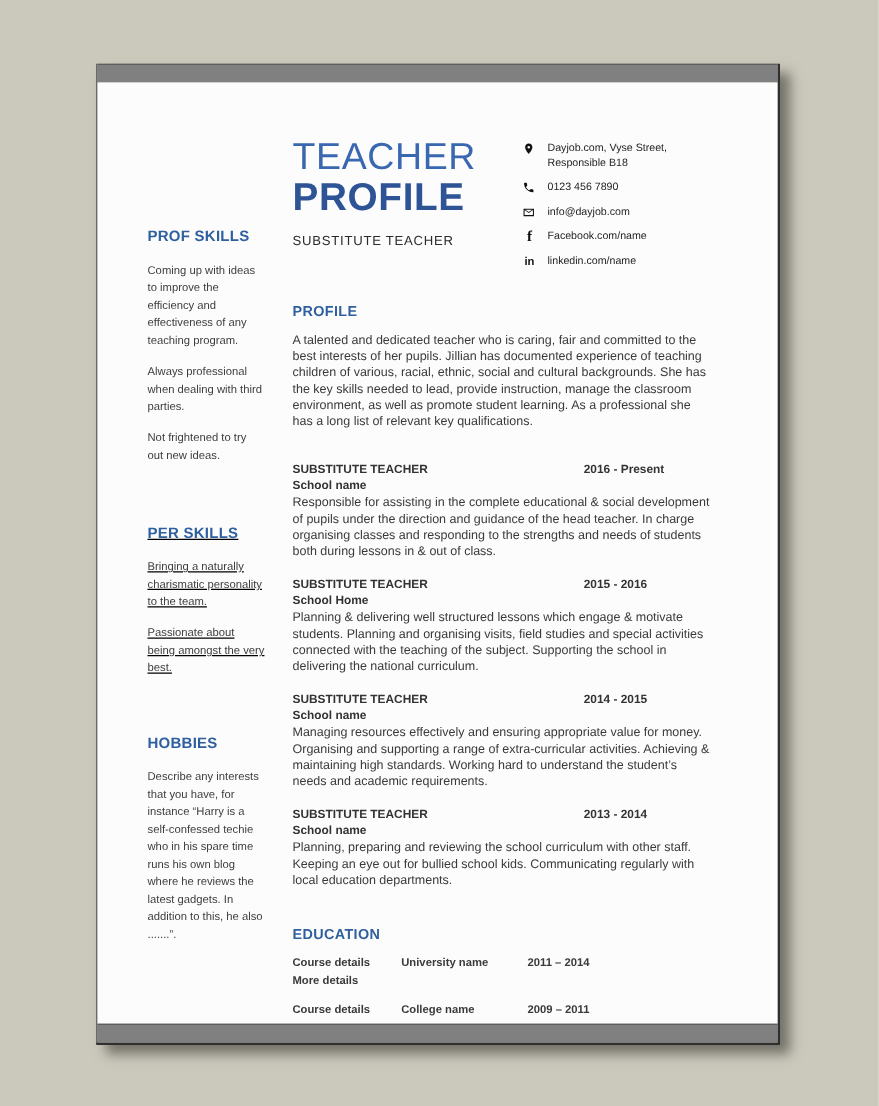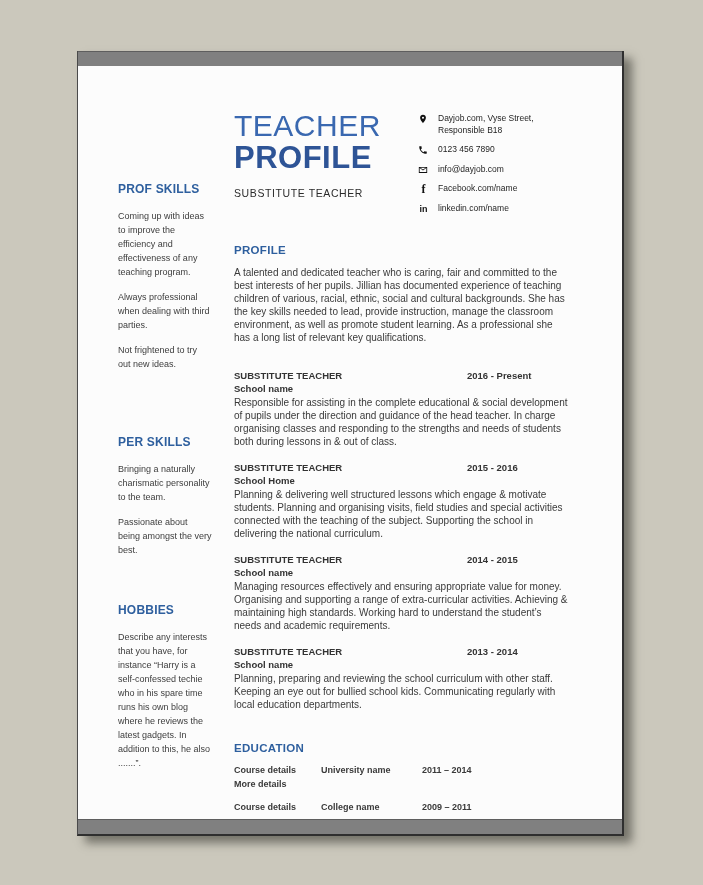--- a/index.html
+++ b/index.html
@@ -22,21 +22,21 @@
     background:#fcfcfc; height:753px; display:flex;
     box-sizing:border-box; overflow:hidden;
   }
 
   
   .sidebar { box-sizing:border-box; width:134px; flex-shrink:0; padding:116px 0 0 40px; }
   .side-heading {
     margin:0 0 13px 0; font-size:12px; font-weight:bold; color:#2e5f9e; letter-spacing:0.2px;
   }
   .sidebar p { margin:0 0 11px 0; font-size:9px; line-height:14px; color:#3d3d3d; }
-  .sec-per  { margin-top:64px; }
+  .sec-per  { margin-top:48px;text-decoration:underline; }
   .sec-hob  { margin-top:46px; }
 
   
   .main { box-sizing:border-box; margin-left:22px; width:336px; padding-top:44px; }
 
   .header { display:flex; justify-content:space-between; }
   .first-name { font-size:30px; line-height:31px; color:#3a68b0; letter-spacing:0.5px; }
   .last-name  { font-size:31px; line-height:33px; color:#2e5496; font-weight:bold; letter-spacing:0.5px; }
   .job-subtitle { margin-top:13px; font-size:10.5px; color:#2b2b2b; letter-spacing:0.6px; }
 

